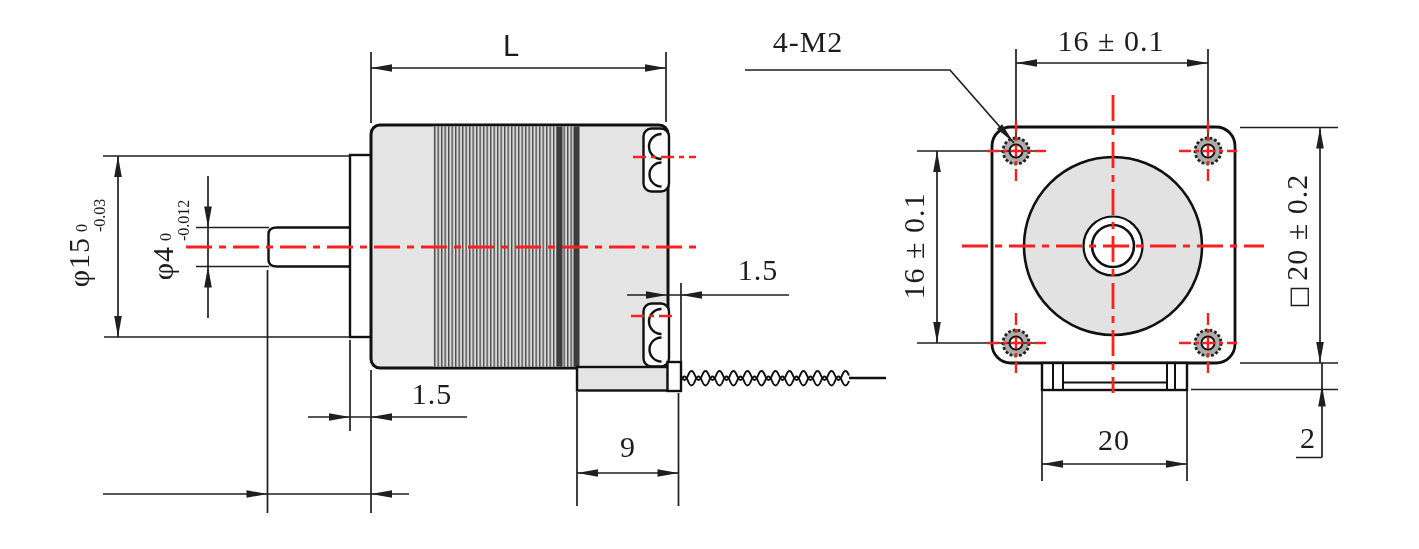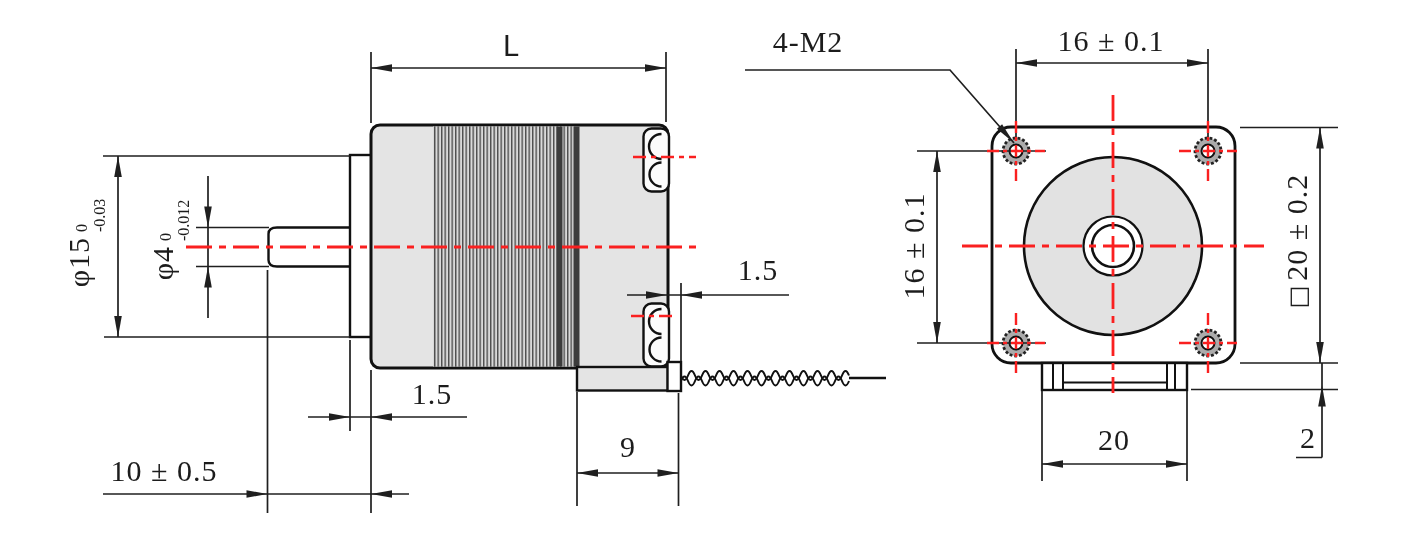--- a/index.html
+++ b/index.html
@@ -165,21 +165,20 @@
         <span>0</span>
         <span>-0.03</span>
       </span></div>
 
 <div class="lbl rot" style="left:171px;top:240px"><span class="dimmain">φ4</span><span class="tolstack">
         <span>0</span>
         <span>-0.012</span>
       </span></div>
 
 <div class="lbl" style="left:432px;top:394px">1.5</div>
-<div class="lbl" style="left:164px;top:471px">10 ± 0.5</div>
 <div class="lbl" style="left:758px;top:270px">1.5</div>
 <div class="lbl" style="left:628px;top:447px">9</div>
 
 <div class="lbl" style="left:808px;top:42px">4-M2</div>
 
 <div class="lbl" style="left:1111px;top:41px">16 ± 0.1</div>
 <div class="lbl rot" style="left:914px;top:246px">16 ± 0.1</div>
 
 <div class="lbl rot" style="left:1297px;top:241px"><span class="sqsym">□</span><span>20 ± 0.2</span></div>
 

